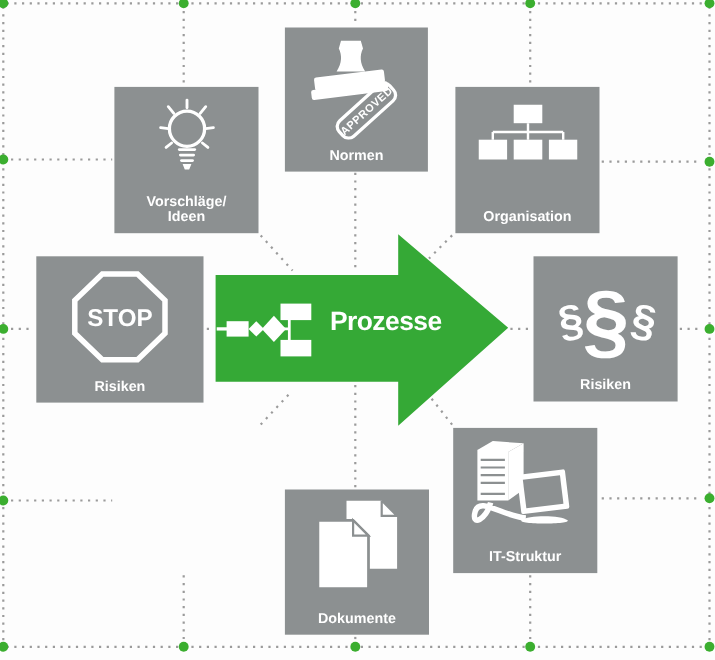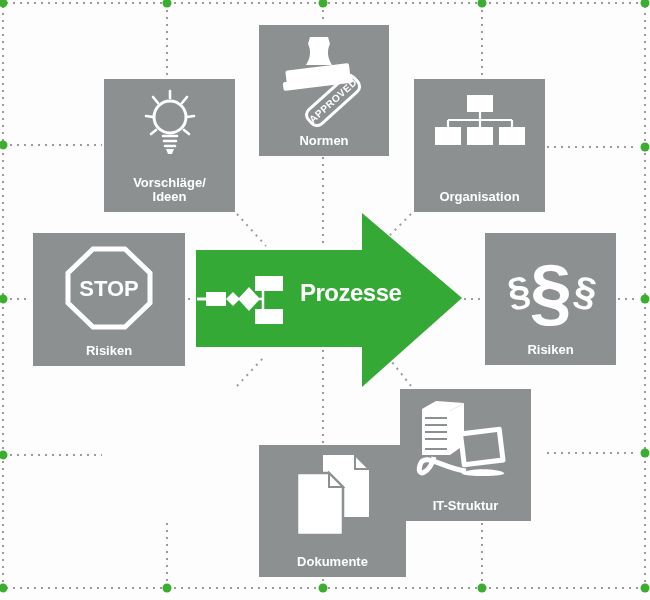--- a/index.html
+++ b/index.html
@@ -161,33 +161,33 @@
   <div class="node" style="left:485px;top:233px;width:131px;height:132px;">
     <svg class="node-icon" style="top:14px;" width="112" height="82" viewBox="0 0 112 82">
       <text x="24" y="58" font-size="40" font-weight="bold" fill="#fff" text-anchor="middle" transform="rotate(-10 24 46)">§</text>
       <text x="56" y="70" font-size="76" font-weight="bold" fill="#fff" text-anchor="middle">§</text>
       <text x="90" y="58" font-size="40" font-weight="bold" fill="#fff" text-anchor="middle" transform="rotate(10 90 46)">§</text>
     </svg>
     <div class="node-label">Risiken</div>
   </div>
 
 
-  <div class="node" style="left:259px;top:445px;width:131px;height:132px;padding-left:16px;">
+  <div class="node" style="left:259px;top:445px;width:131px;height:132px;">
     <svg class="node-icon" style="top:10px;" width="100" height="86" viewBox="0 0 100 86">
 
       <path class="icon-fill" d="M40,0 H72 L86,14 V62 H40 Z"></path>
       <polygon points="72,0 72,14 86,14" class="icon-fill" stroke="#8C9091" stroke-width="2"></polygon>
 
       <path class="icon-fill" stroke="#8C9091" stroke-width="2.5" d="M14,18 H46 L60,32 V80 H14 Z"></path>
       <polygon points="46,18 46,32 60,32" class="icon-fill" stroke="#8C9091" stroke-width="2"></polygon>
     </svg>
     <div class="node-label">Dokumente</div>
   </div>
 
-  <div class="node" style="left:400px;top:389px;width:131px;height:132px;">
+  <div class="node" style="left:412px;top:389px;width:131px;height:132px;">
     <svg class="node-icon" style="top:8px;" width="112" height="86" viewBox="0 0 112 86">
 
       <polygon points="12,12 26,4 54,6 40,14" class="icon-fill"></polygon>
       <polygon points="40,14 54,6 54,48 40,58" class="icon-fill"></polygon>
       <rect x="12" y="12" width="28" height="46" class="icon-fill"></rect>
       <g class="icon-grayline" stroke-width="2">
         <line x1="15" y1="21" x2="37" y2="21"></line>
         <line x1="15" y1="28" x2="37" y2="28"></line>
         <line x1="15" y1="35" x2="37" y2="35"></line>
         <line x1="15" y1="42" x2="37" y2="42"></line>

